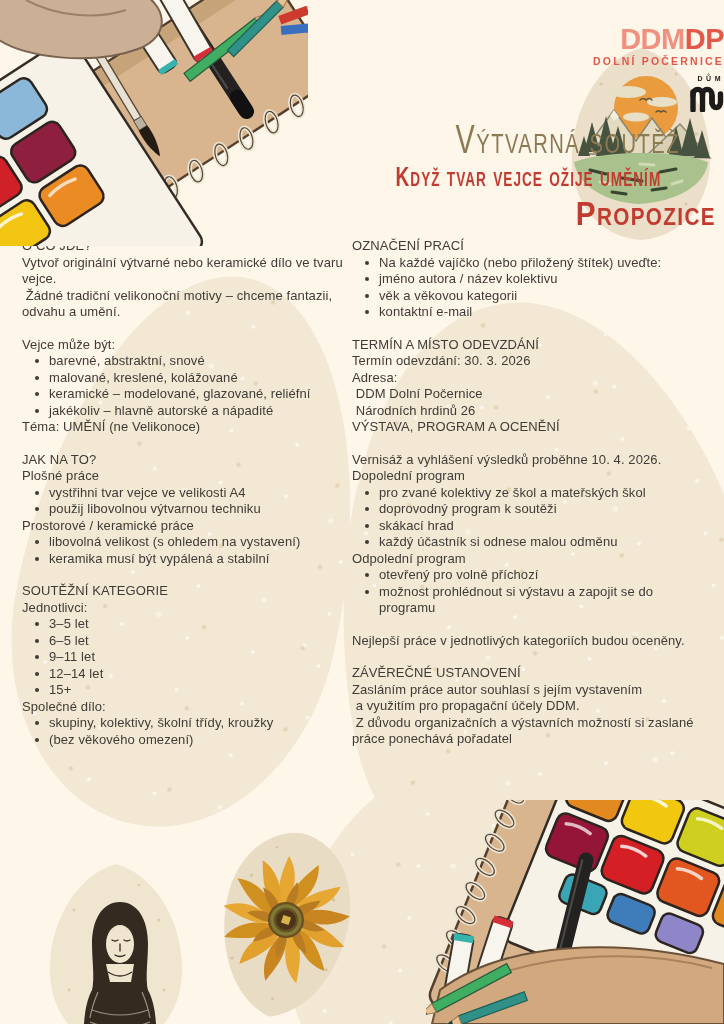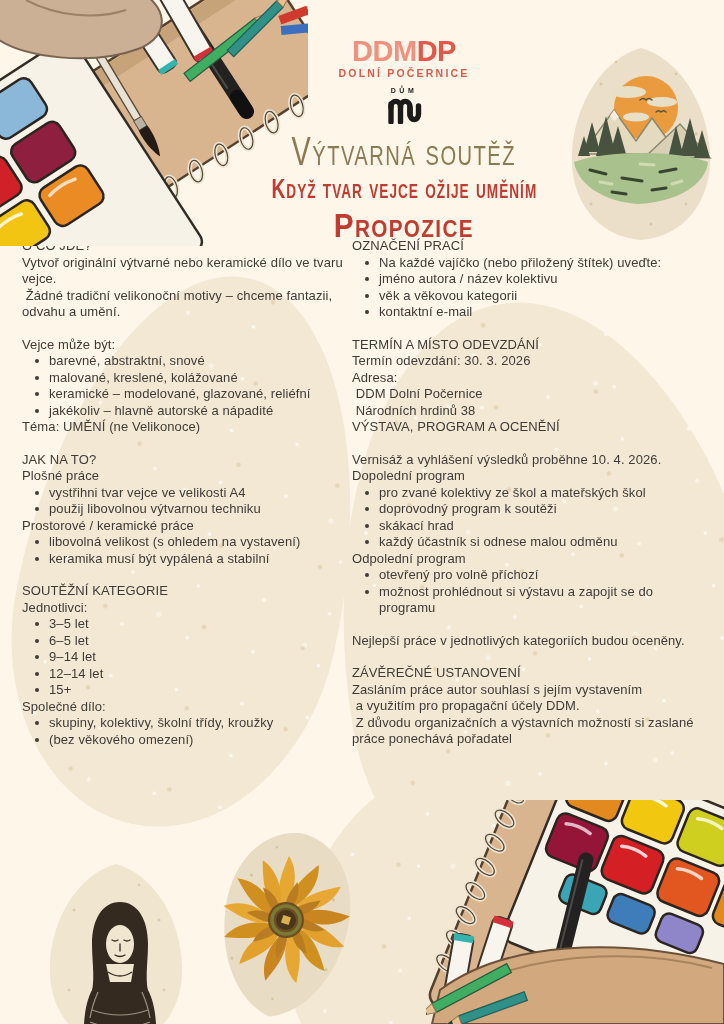--- a/index.html
+++ b/index.html
@@ -13,21 +13,21 @@
       radial-gradient(circle, rgba(214,188,146,.45) 1.6px, transparent 2.8px),
       radial-gradient(circle, rgba(255,252,244,.55) 2px, transparent 3.2px);
     background-size:67px 53px,101px 83px,149px 127px;
     background-position:10px 20px,40px 60px,70px 30px;
     border-radius:50% 50% 50% 50% / 62% 62% 38% 38%;z-index:1}
   .egg-left{left:28px;top:272px;width:324px;height:558px;transform:rotate(12deg)}
   .egg-right{left:338px;top:300px;width:424px;height:634px;transform:rotate(-9deg)}
   .egg-bottom{left:296px;top:770px;width:272px;height:332px;transform:rotate(10deg)}
 
   
-  .header{position:absolute;left:84px;top:12px;width:640px;text-align:center;z-index:5}
+  .header{position:absolute;left:84px;top:0;width:640px;text-align:right;z-index:5}
   .logo-line{margin-top:24px;font-size:29px;font-weight:bold;letter-spacing:-.5px;line-height:30px}
   .logo-line .p1{color:#f0917f}.logo-line .p2{color:#e2584a}
   .logo-sub{margin-top:1px;font-size:10.5px;font-weight:bold;letter-spacing:2.2px;color:#e2584a}
   .monogram-label{margin-top:8px;font-size:7px;font-weight:bold;letter-spacing:3.5px;color:#1d1b19}
   .monogram{margin-top:0;line-height:0}
   .title{margin-top:6px;font-size:40px;font-weight:normal;font-variant:small-caps;
          color:#8c7a52;letter-spacing:2px;line-height:42px;white-space:nowrap}
   .title .cond{display:inline-block;transform:scaleX(.72);transform-origin:center}
   .subtitle{margin-top:0;font-size:28px;font-weight:bold;font-variant:small-caps;
             color:#c13b30;letter-spacing:1.5px;line-height:34px;white-space:nowrap}
@@ -283,21 +283,21 @@
         <div class="row bullet">
           <span class="dot"></span>
           <span class="btxt">3–5 let</span>
         </div>
         <div class="row bullet">
           <span class="dot"></span>
           <span class="btxt">6–5 let</span>
         </div>
         <div class="row bullet">
           <span class="dot"></span>
-          <span class="btxt">9–14 let</span>
+          <span class="btxt">9–11 let</span>
         </div>
         <div class="row bullet">
           <span class="dot"></span>
           <span class="btxt">12–14 let</span>
         </div>
         <div class="row bullet">
           <span class="dot"></span>
           <span class="btxt">15+</span>
         </div>
         <div class="row line">Společné dílo:</div>
@@ -329,21 +329,21 @@
         <div class="row bullet">
           <span class="dot"></span>
           <span class="btxt">kontaktní e-mail</span>
         </div>
       </div>
       <div class="block">
         <div class="row heading">TERMÍN A MÍSTO ODEVZDÁNÍ</div>
         <div class="row line">Termín odevzdání: 30. 3. 2026</div>
         <div class="row line">Adresa:</div>
         <div class="row line"> DDM Dolní Počernice</div>
-        <div class="row line"> Národních hrdinů 38</div>
+        <div class="row line"> Národních hrdinů 26</div>
         <div class="row heading">VÝSTAVA, PROGRAM A OCENĚNÍ</div>
       </div>
       <div class="block">
         <div class="row line">Vernisáž a vyhlášení výsledků proběhne 10. 4. 2026.</div>
         <div class="row line">Dopolední program</div>
         <div class="row bullet">
           <span class="dot"></span>
           <span class="btxt">pro zvané kolektivy ze škol a mateřských škol</span>
         </div>
         <div class="row bullet">

